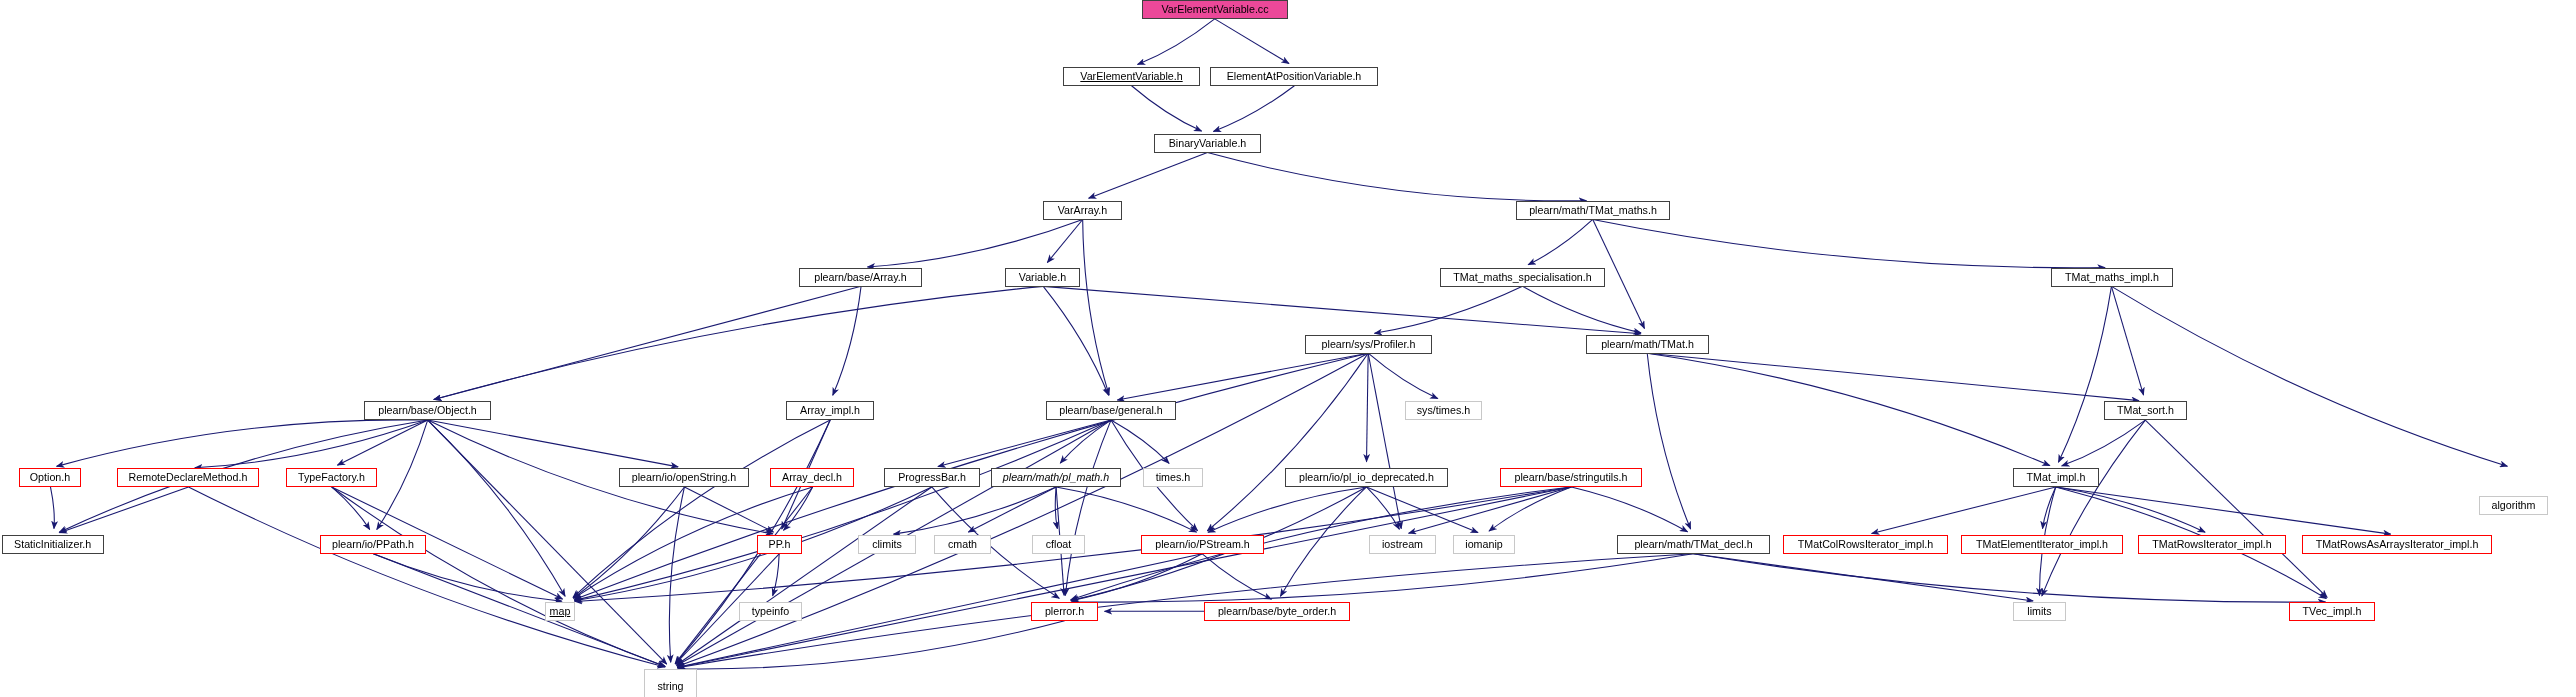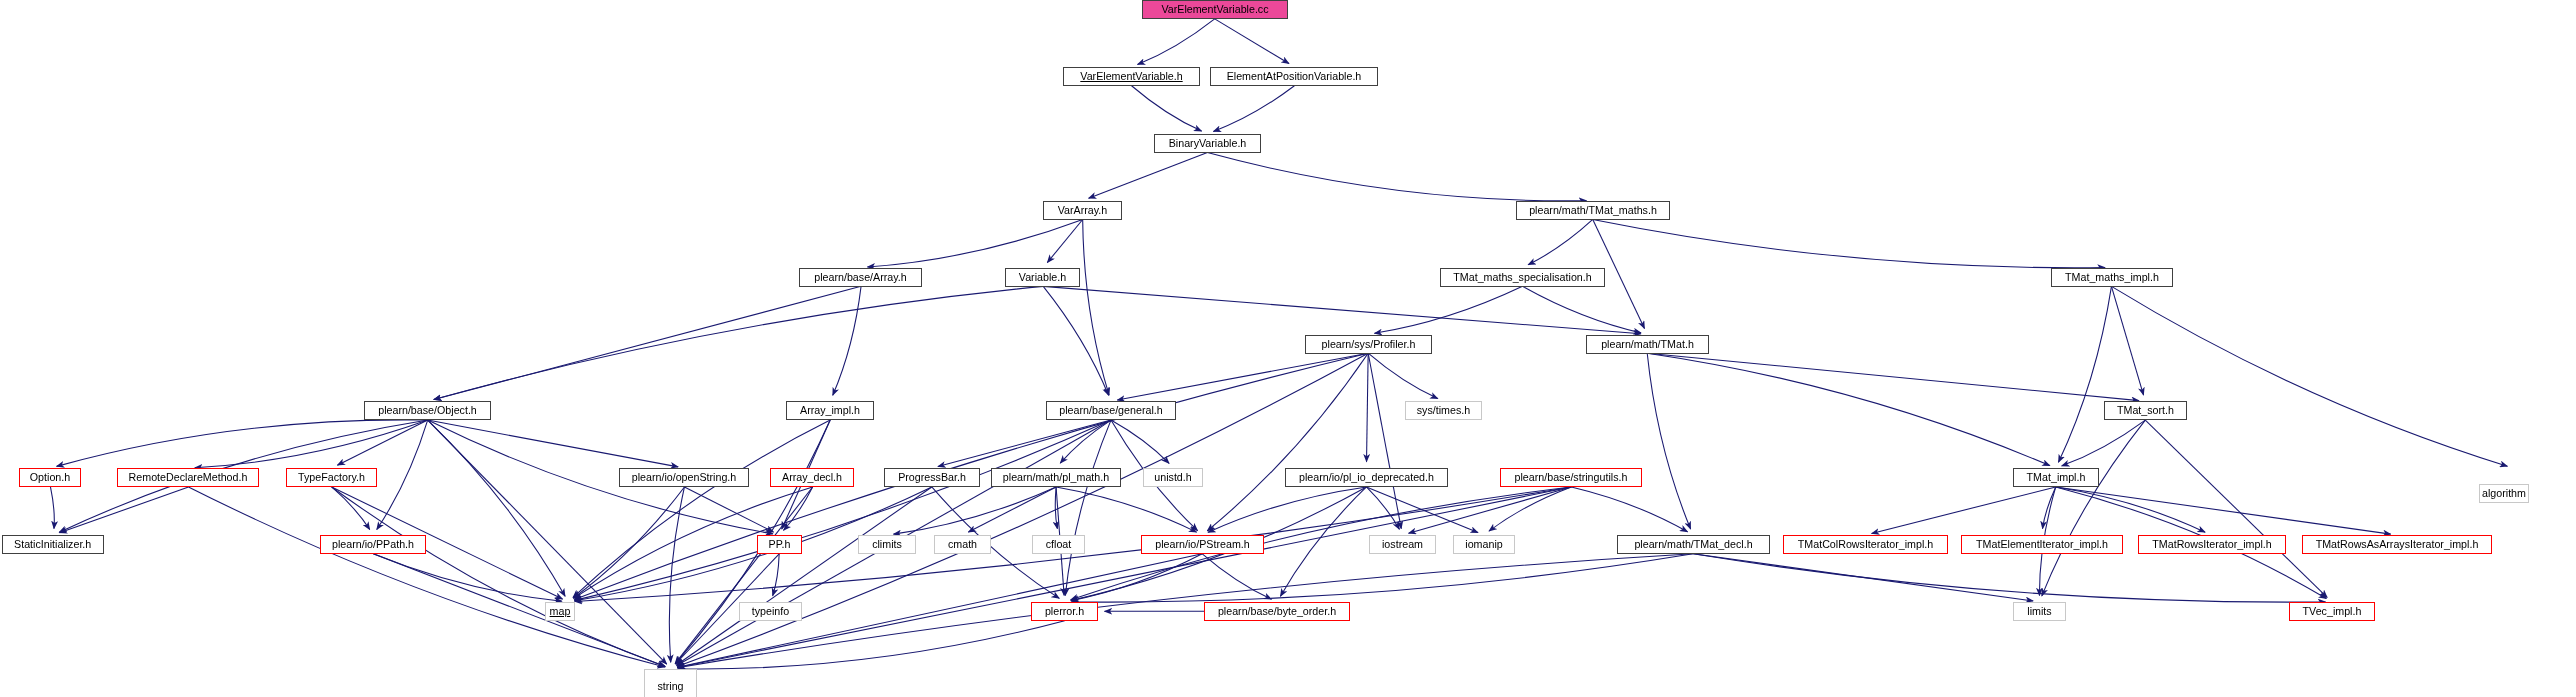--- a/index.html
+++ b/index.html
@@ -148,26 +148,26 @@
       <div class="node n-black" style="left: 786px; top: 401px; width: 88px; height: 19px;">Array_impl.h</div>
       <div class="node n-black" style="left: 1046px; top: 401px; width: 130px; height: 19px;">plearn/base/general.h</div>
       <div class="node n-grey" style="left: 1405px; top: 401px; width: 77px; height: 19px;">sys/times.h</div>
       <div class="node n-black" style="left: 2104px; top: 401px; width: 83px; height: 19px;">TMat_sort.h</div>
       <div class="node n-red" style="left: 19px; top: 468px; width: 62px; height: 19px;">Option.h</div>
       <div class="node n-red" style="left: 117px; top: 468px; width: 142px; height: 19px;">RemoteDeclareMethod.h</div>
       <div class="node n-red" style="left: 286px; top: 468px; width: 91px; height: 19px;">TypeFactory.h</div>
       <div class="node n-black" style="left: 619px; top: 468px; width: 130px; height: 19px;">plearn/io/openString.h</div>
       <div class="node n-red" style="left: 770px; top: 468px; width: 84px; height: 19px;">Array_decl.h</div>
       <div class="node n-black" style="left: 884px; top: 468px; width: 96px; height: 19px;">ProgressBar.h</div>
-      <div class="node n-black" style="left: 991px; top: 468px; width: 130px; height: 19px;">plearn/math/pl_math.h</div>
-      <div class="node n-grey" style="left: 1143px; top: 468px; width: 60px; height: 19px;">unistd.h</div>
+      <div class="node n-black" style="left: 991px; top: 468px; width: 130px; height: 19px; font-style: italic;">plearn/math/pl_math.h</div>
+      <div class="node n-grey" style="left: 1143px; top: 468px; width: 60px; height: 19px;">times.h</div>
       <div class="node n-black" style="left: 1285px; top: 468px; width: 163px; height: 19px;">plearn/io/pl_io_deprecated.h</div>
       <div class="node n-red" style="left: 1500px; top: 468px; width: 142px; height: 19px;">plearn/base/stringutils.h</div>
       <div class="node n-black" style="left: 2013px; top: 468px; width: 86px; height: 19px;">TMat_impl.h</div>
-      <div class="node n-grey" style="left: 2479px; top: 484px; width: 50px; height: 19px;">algorithm</div>
+      <div class="node n-grey" style="left: 2479px; top: 496px; width: 69px; height: 19px;">algorithm</div>
       <div class="node n-black" style="left: 1.7px; top: 535px; width: 102px; height: 19px;">StaticInitializer.h</div>
       <div class="node n-red" style="left: 320px; top: 535px; width: 106px; height: 19px;">plearn/io/PPath.h</div>
       <div class="node n-red" style="left: 757px; top: 535px; width: 45px; height: 19px;">PP.h</div>
       <div class="node n-grey" style="left: 858px; top: 535px; width: 58px; height: 19px;">climits</div>
       <div class="node n-grey" style="left: 934px; top: 535px; width: 57px; height: 19px;">cmath</div>
       <div class="node n-grey" style="left: 1032px; top: 535px; width: 53px; height: 19px;">cfloat</div>
       <div class="node n-red" style="left: 1141px; top: 535px; width: 123px; height: 19px;">plearn/io/PStream.h</div>
       <div class="node n-grey" style="left: 1369px; top: 535px; width: 67px; height: 19px;">iostream</div>
       <div class="node n-grey" style="left: 1453px; top: 535px; width: 62px; height: 19px;">iomanip</div>
       <div class="node n-black" style="left: 1617px; top: 535px; width: 153px; height: 19px;">plearn/math/TMat_decl.h</div>

